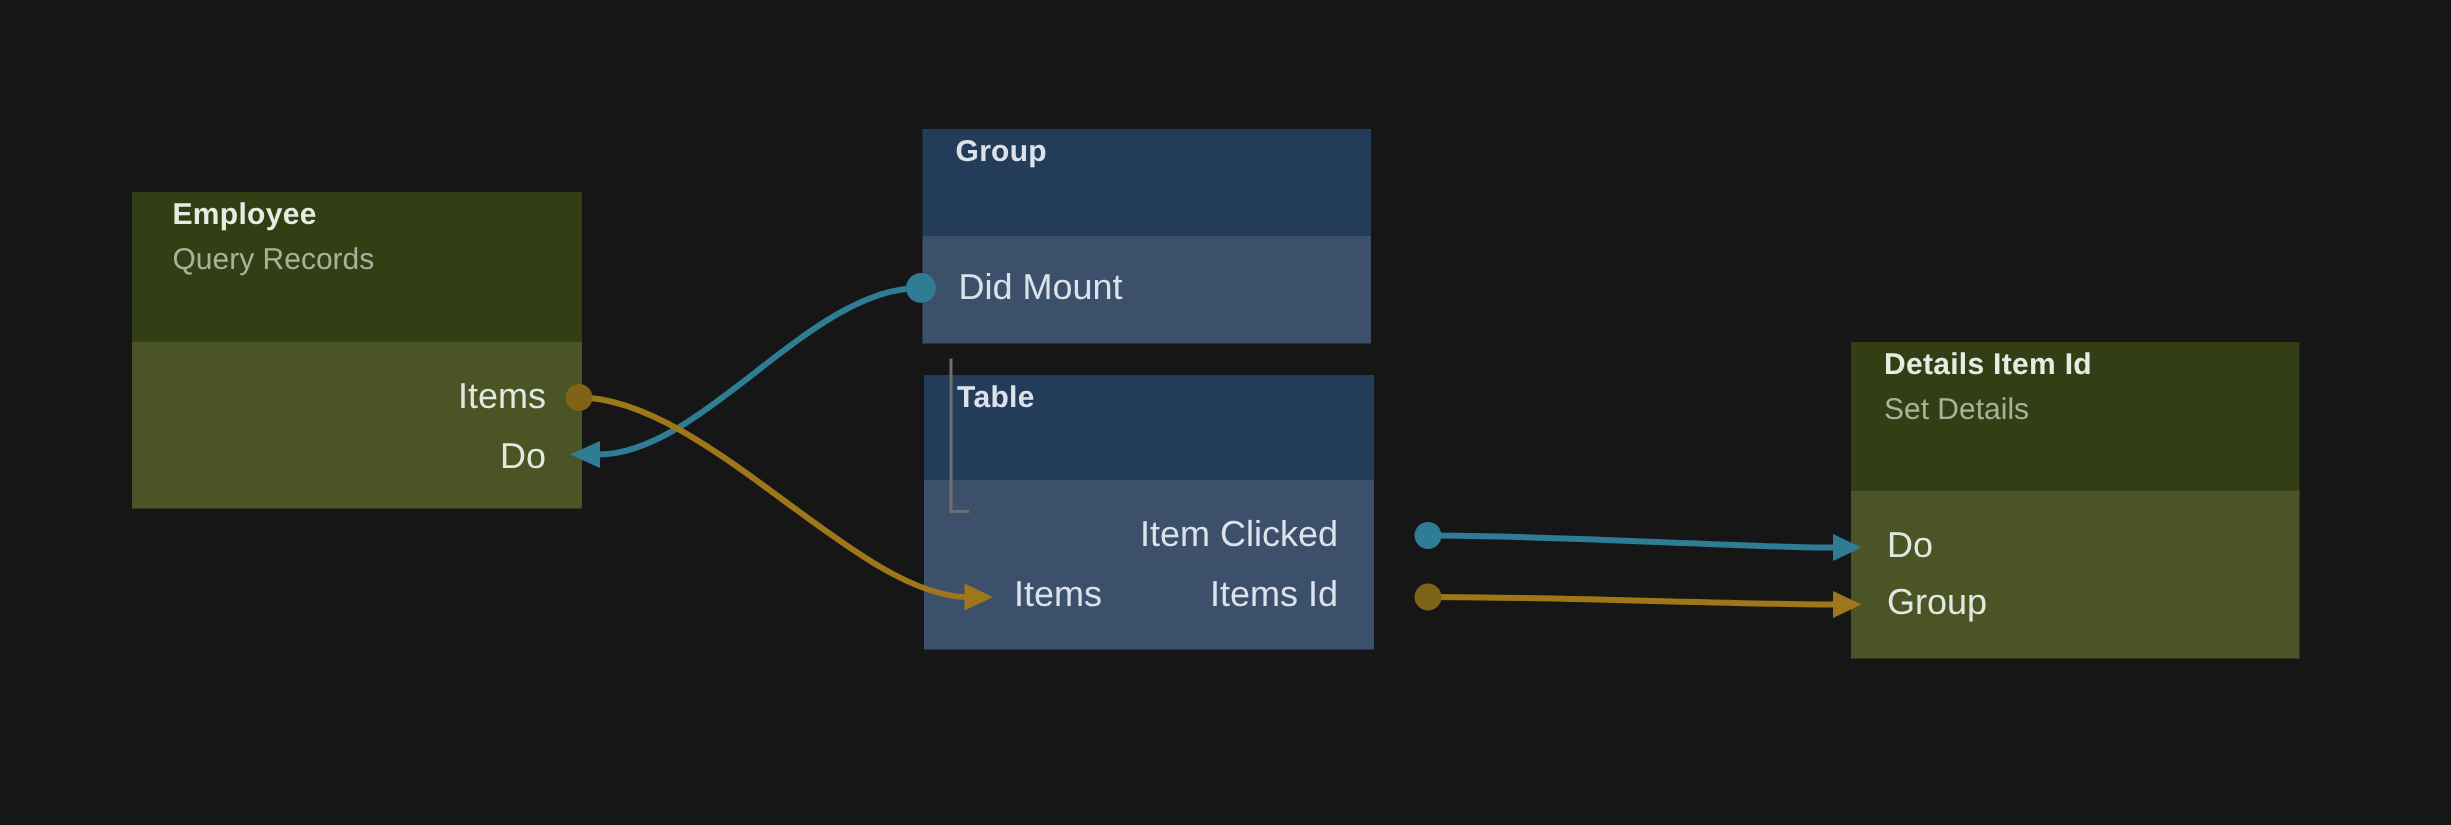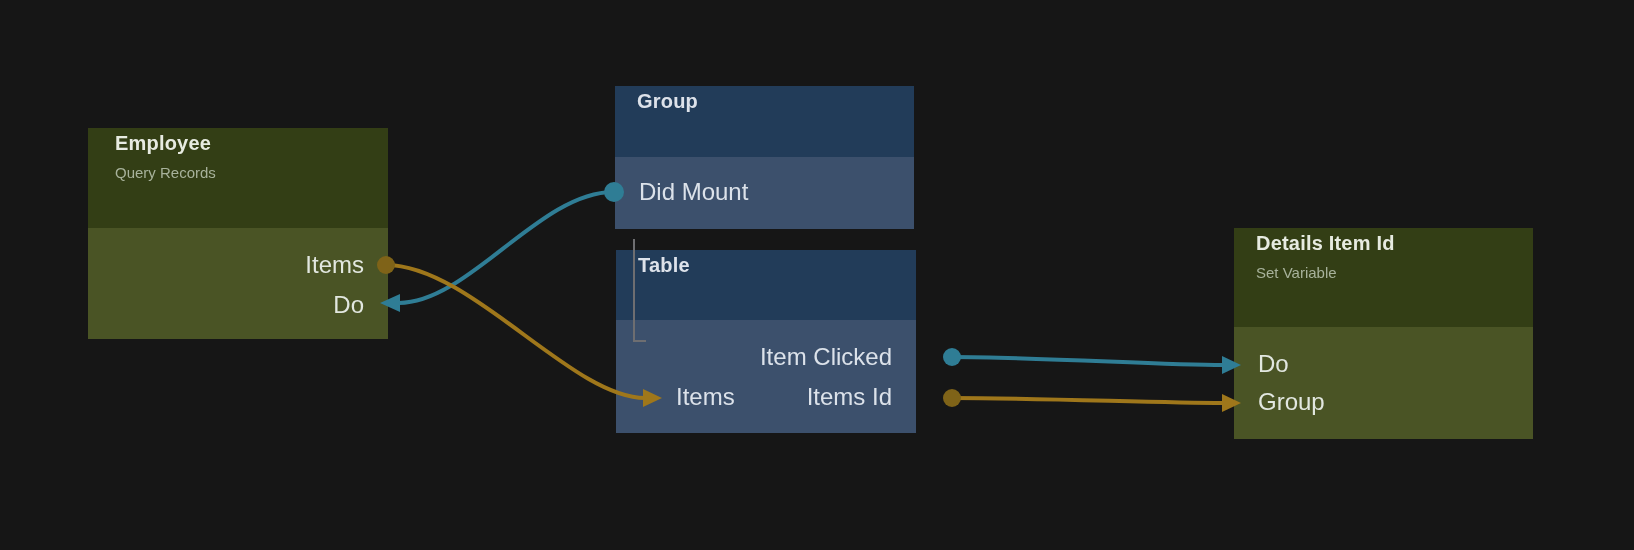--- a/index.html
+++ b/index.html
@@ -20,21 +20,21 @@
   .node.green .node-body{background:var(--node-green-body,#4a5425);}
   .node.blue .node-header{background:var(--node-blue-header,#223c59);}
   .node.blue .node-body{background:var(--node-blue-body,#3c506c);}
   .node-title{
     color:var(--title-text,#e7ebe1);
     font-size:20px;font-weight:bold;line-height:30px;
     letter-spacing:.2px;
   }
   .node-subtitle{
     color:var(--subtitle-text,#a8b29b);
-    font-size:15px;font-weight:normal;line-height:30px;
+    font-size:20px;font-weight:normal;line-height:30px;
   }
   .node.blue .node-title{color:var(--title-text-blue,#dde2ea);}
   .ports{padding-top:17px;}
   .port-row{
     height:40px;display:flex;align-items:center;
     padding:0 24px;box-sizing:border-box;
     font-size:24px;color:var(--port-text,#e2e7e0);
   }
   .node.blue .port-row{color:var(--port-text-blue,#dce2ea);}
   .port-row.align-right{justify-content:flex-end;}
@@ -88,21 +88,21 @@
       <div class="port-row split">
         <span>Items</span>
         <span>Items Id</span>
       </div>
     </div>
   </div>
 
   <div class="node green" style="left:1234px;top:228px;width:299px;">
     <div class="node-header" style="height:99px;">
       <div class="node-title">Details Item Id</div>
-      <div class="node-subtitle">Set Variable</div>
+      <div class="node-subtitle">Set Details</div>
     </div>
     <div class="node-body ports" style="height:112px;padding-top:18px;">
       <div class="port-row align-left" style="height:38px;">
         <span>Do</span>
       </div>
       <div class="port-row align-left" style="height:38px;">
         <span>Group</span>
       </div>
     </div>
   </div>

